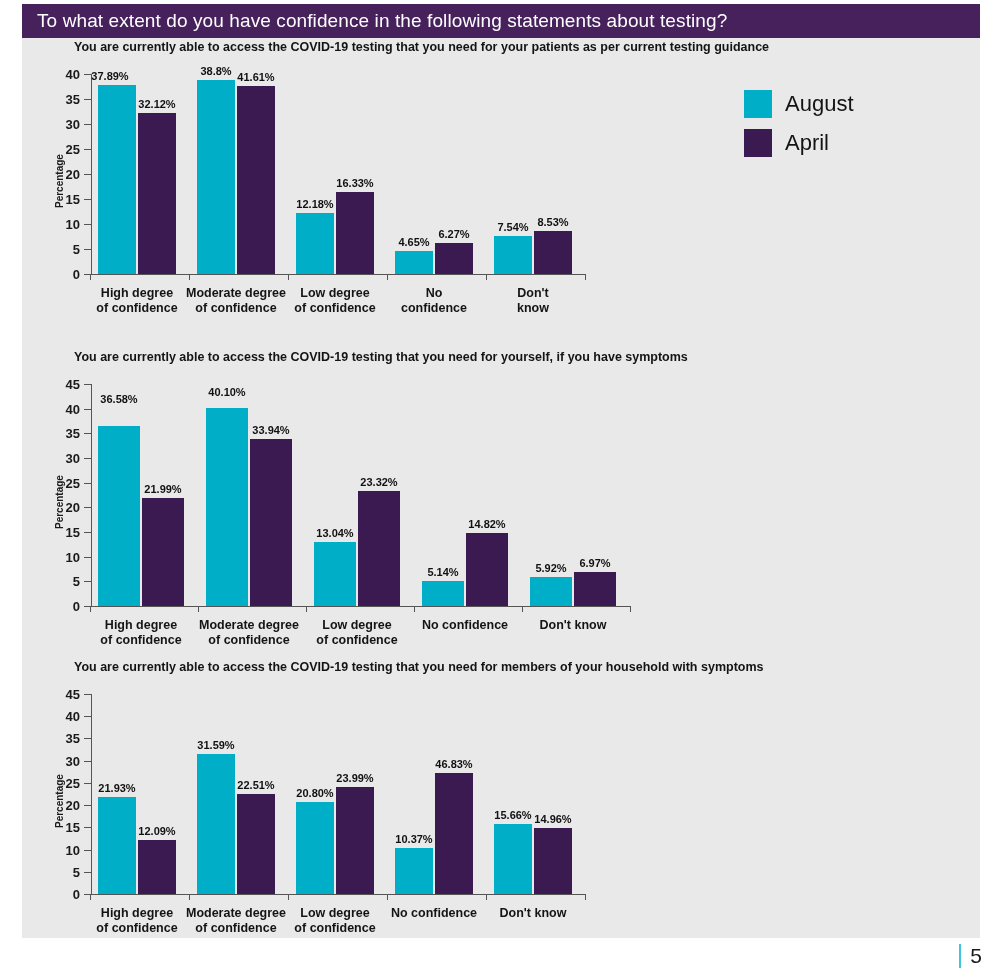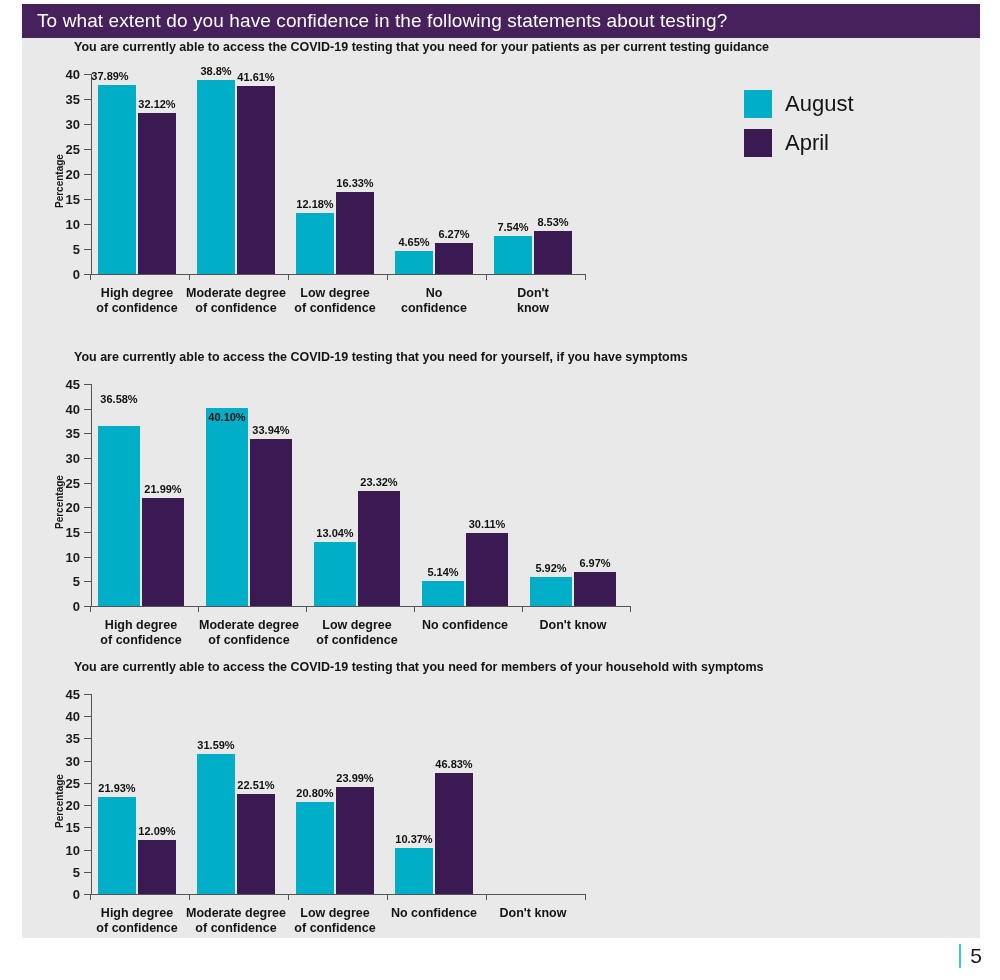--- a/index.html
+++ b/index.html
@@ -320,35 +320,35 @@
           <div class="axis-line-x" style="top: 222px; width: 540px;"></div>
           <div class="plot-area" style="top: 0px; width: 540px; height: 222px;">
             <div class="group" style="left: 6px; width: 108px;">
               <div class="bar may" style="left: 0px; width: 42px; height: 180.461px;"></div>
               <div class="bar-value" style="left: 21px; bottom: 201px;">36.58%</div>
               <div class="bar april" style="left: 44px; width: 42px; height: 108.484px;"></div>
               <div class="bar-value" style="left: 65px; bottom: 111.484px;">21.99%</div>
             </div>
             <div class="group" style="left: 114px; width: 108px;">
               <div class="bar may" style="left: 0px; width: 42px; height: 197.827px;"></div>
-              <div class="bar-value" style="left: 21px; bottom: 183px;">40.10%</div>
+              <div class="bar-value" style="left: 21px; bottom: 208px;">40.10%</div>
               <div class="bar april" style="left: 44px; width: 42px; height: 167.437px;"></div>
               <div class="bar-value" style="left: 65px; bottom: 170.437px;">33.94%</div>
             </div>
             <div class="group" style="left: 222px; width: 108px;">
               <div class="bar may" style="left: 0px; width: 42px; height: 64.3307px;"></div>
               <div class="bar-value" style="left: 21px; bottom: 67.3307px;">13.04%</div>
               <div class="bar april" style="left: 44px; width: 42px; height: 115.045px;"></div>
               <div class="bar-value" style="left: 65px; bottom: 118.045px;">23.32%</div>
             </div>
             <div class="group" style="left: 330px; width: 108px;">
               <div class="bar may" style="left: 0px; width: 42px; height: 25.3573px;"></div>
               <div class="bar-value" style="left: 21px; bottom: 28.3573px;">5.14%</div>
               <div class="bar april" style="left: 44px; width: 42px; height: 73.112px;"></div>
-              <div class="bar-value" style="left: 65px; bottom: 76.112px;">30.11%</div>
+              <div class="bar-value" style="left: 65px; bottom: 76.112px;">14.82%</div>
             </div>
             <div class="group" style="left: 438px; width: 108px;">
               <div class="bar may" style="left: 0px; width: 42px; height: 29.2053px;"></div>
               <div class="bar-value" style="left: 21px; bottom: 32.2053px;">5.92%</div>
               <div class="bar april" style="left: 44px; width: 42px; height: 34.3853px;"></div>
               <div class="bar-value" style="left: 65px; bottom: 37.3853px;">6.97%</div>
             </div>
           </div>
           <div class="xtick-mark" style="left: 44px; top: 222px;"></div>
           <div class="xcat-label" style="left: 95px; top: 234px;">
@@ -422,20 +422,26 @@
               <div class="bar-value" style="left: 19px; bottom: 95.4444px;">20.80%</div>
               <div class="bar april" style="left: 40px; width: 38px; height: 106.622px;"></div>
               <div class="bar-value" style="left: 59px; bottom: 109.622px;">23.99%</div>
             </div>
             <div class="group" style="left: 303px; width: 99px;">
               <div class="bar may" style="left: 0px; width: 38px; height: 46.0889px;"></div>
               <div class="bar-value" style="left: 19px; bottom: 49.0889px;">10.37%</div>
               <div class="bar april" style="left: 40px; width: 38px; height: 120.667px;"></div>
               <div class="bar-value" style="left: 59px; bottom: 123.667px;">46.83%</div>
             </div>
+            <div class="group" style="left: 402px; width: 99px;">
+              <div class="bar may" style="left: 0px; width: 38px; height: 69.6px;"></div>
+              <div class="bar-value" style="left: 19px; bottom: 72.6px;">15.66%</div>
+              <div class="bar april" style="left: 40px; width: 38px; height: 66.4889px;"></div>
+              <div class="bar-value" style="left: 59px; bottom: 69.4889px;">14.96%</div>
+            </div>
           </div>
           <div class="xtick-mark" style="left: 44px; top: 200px;"></div>
           <div class="xcat-label" style="left: 91px; top: 212px;">
             <div>High degree</div>
             <div>of confidence</div>
           </div>
           <div class="xtick-mark" style="left: 143px; top: 200px;"></div>
           <div class="xcat-label" style="left: 190px; top: 212px;">
             <div>Moderate degree</div>
             <div>of confidence</div>

